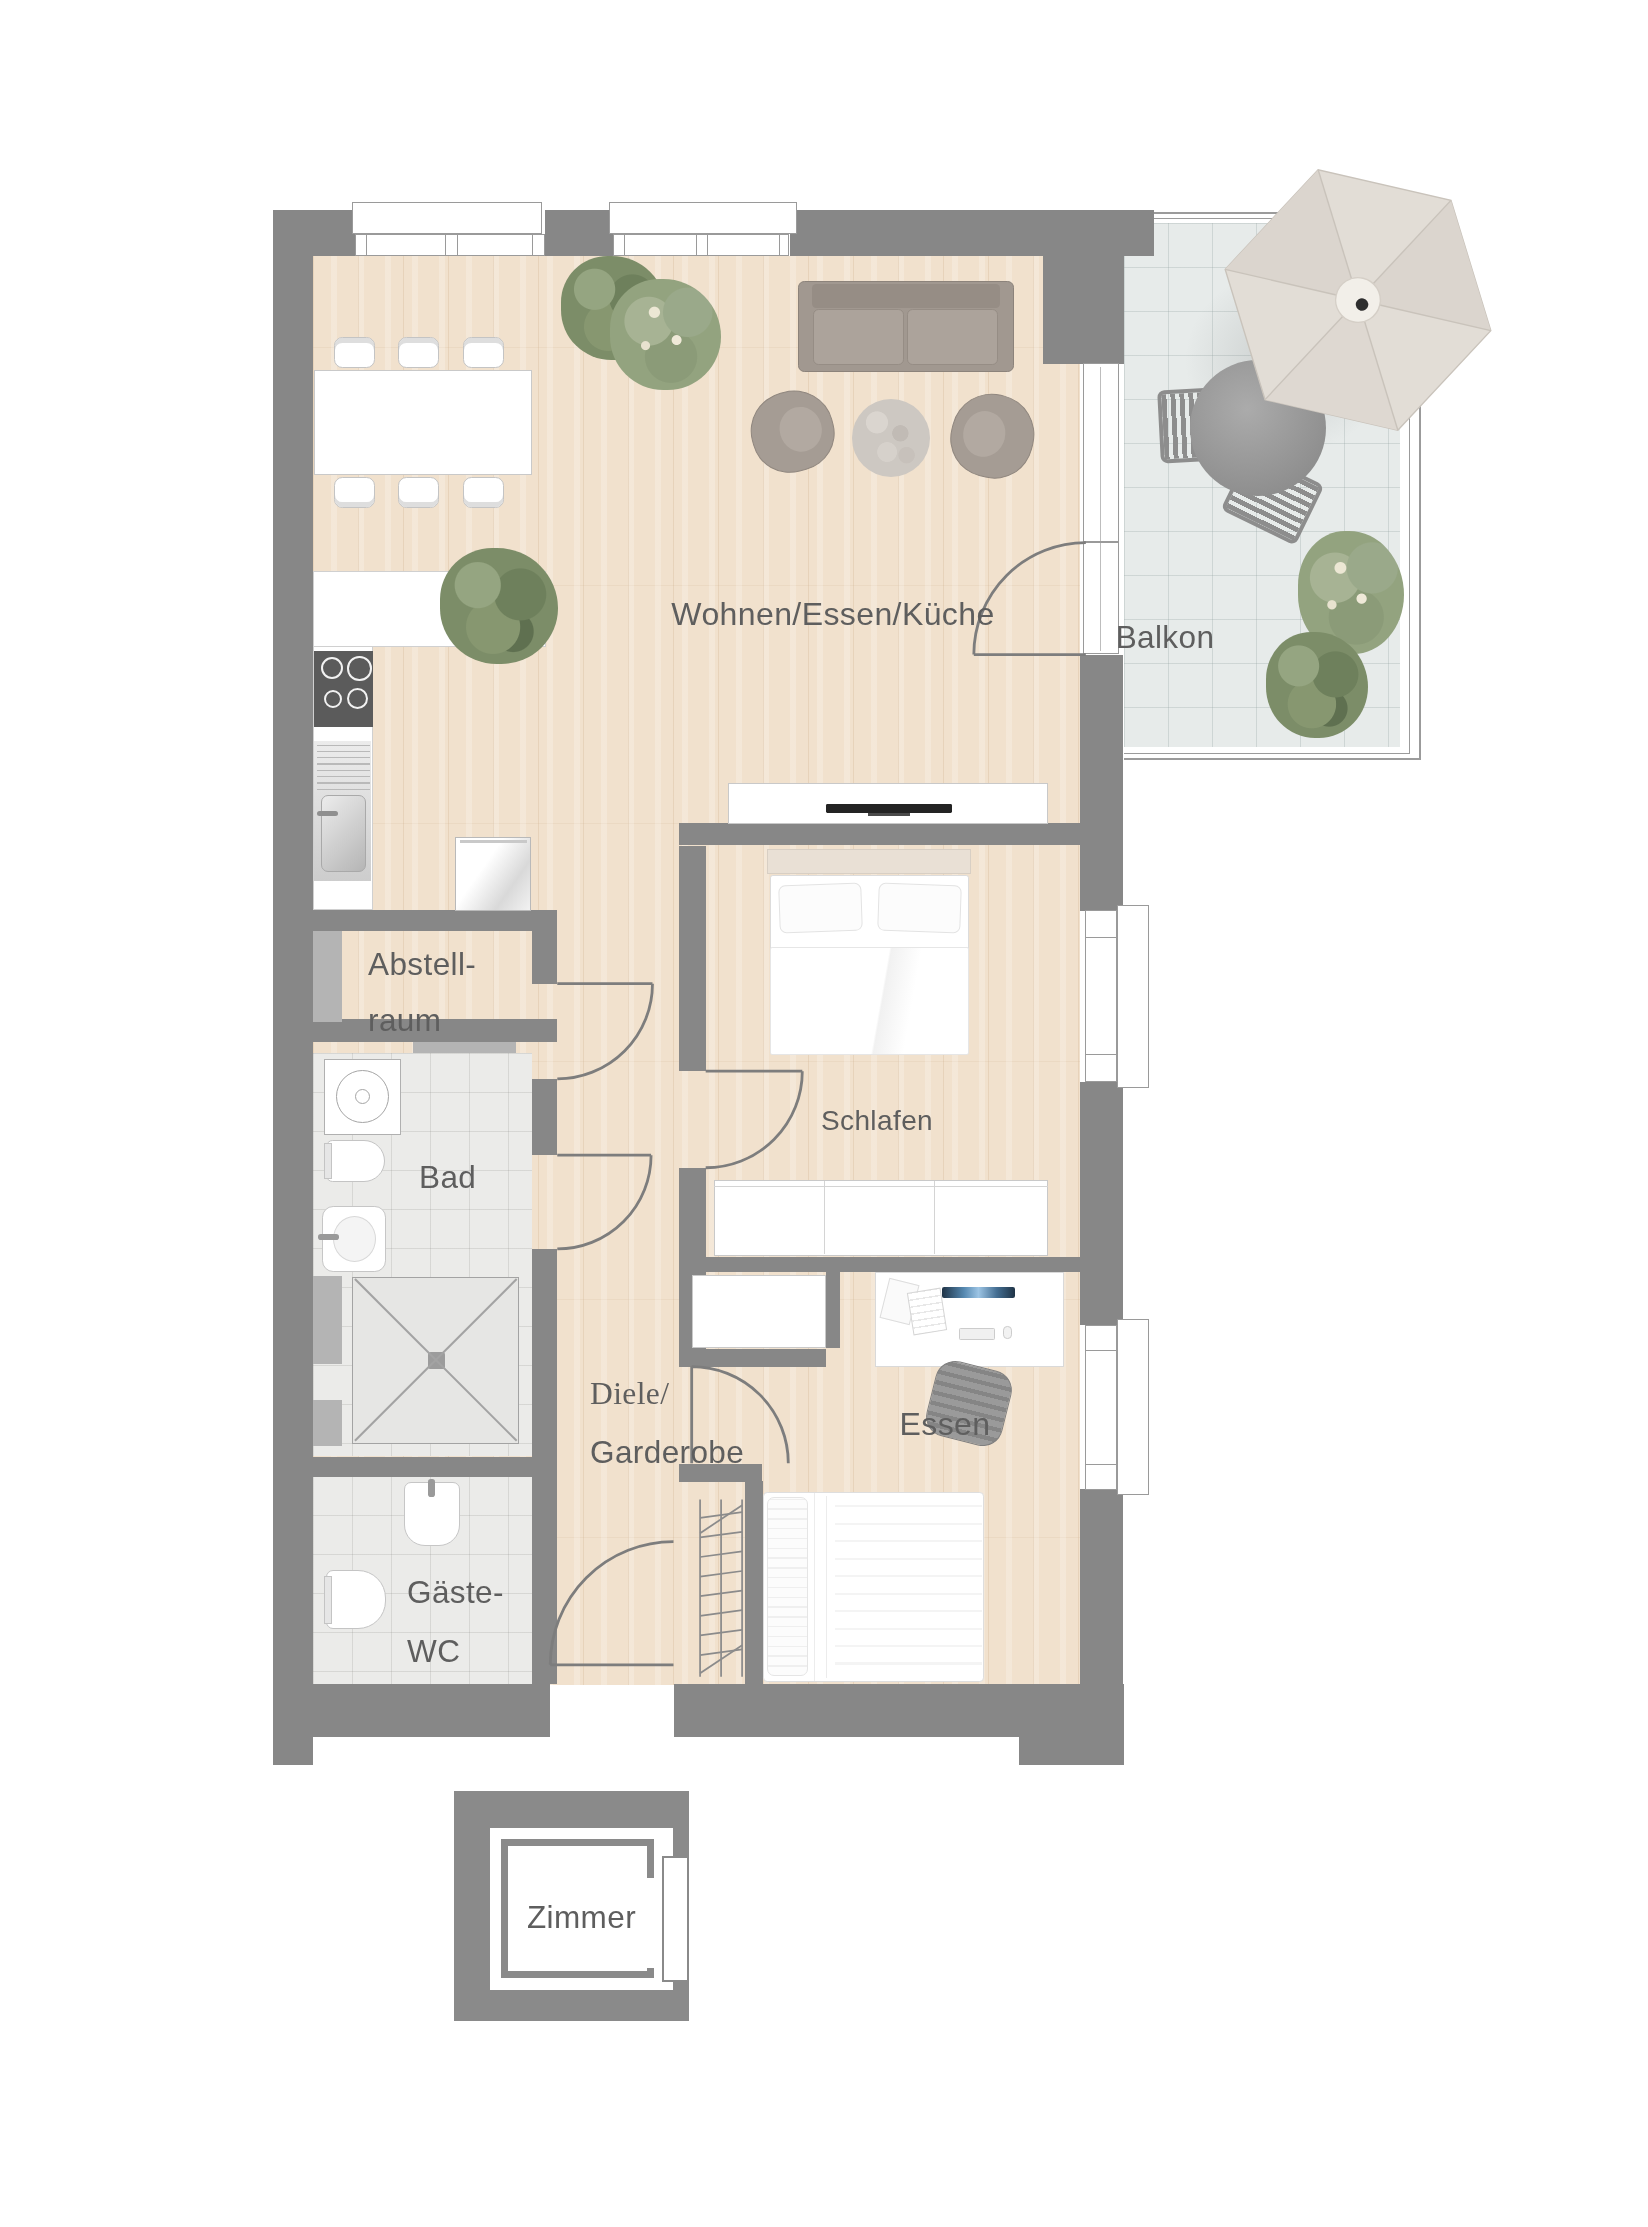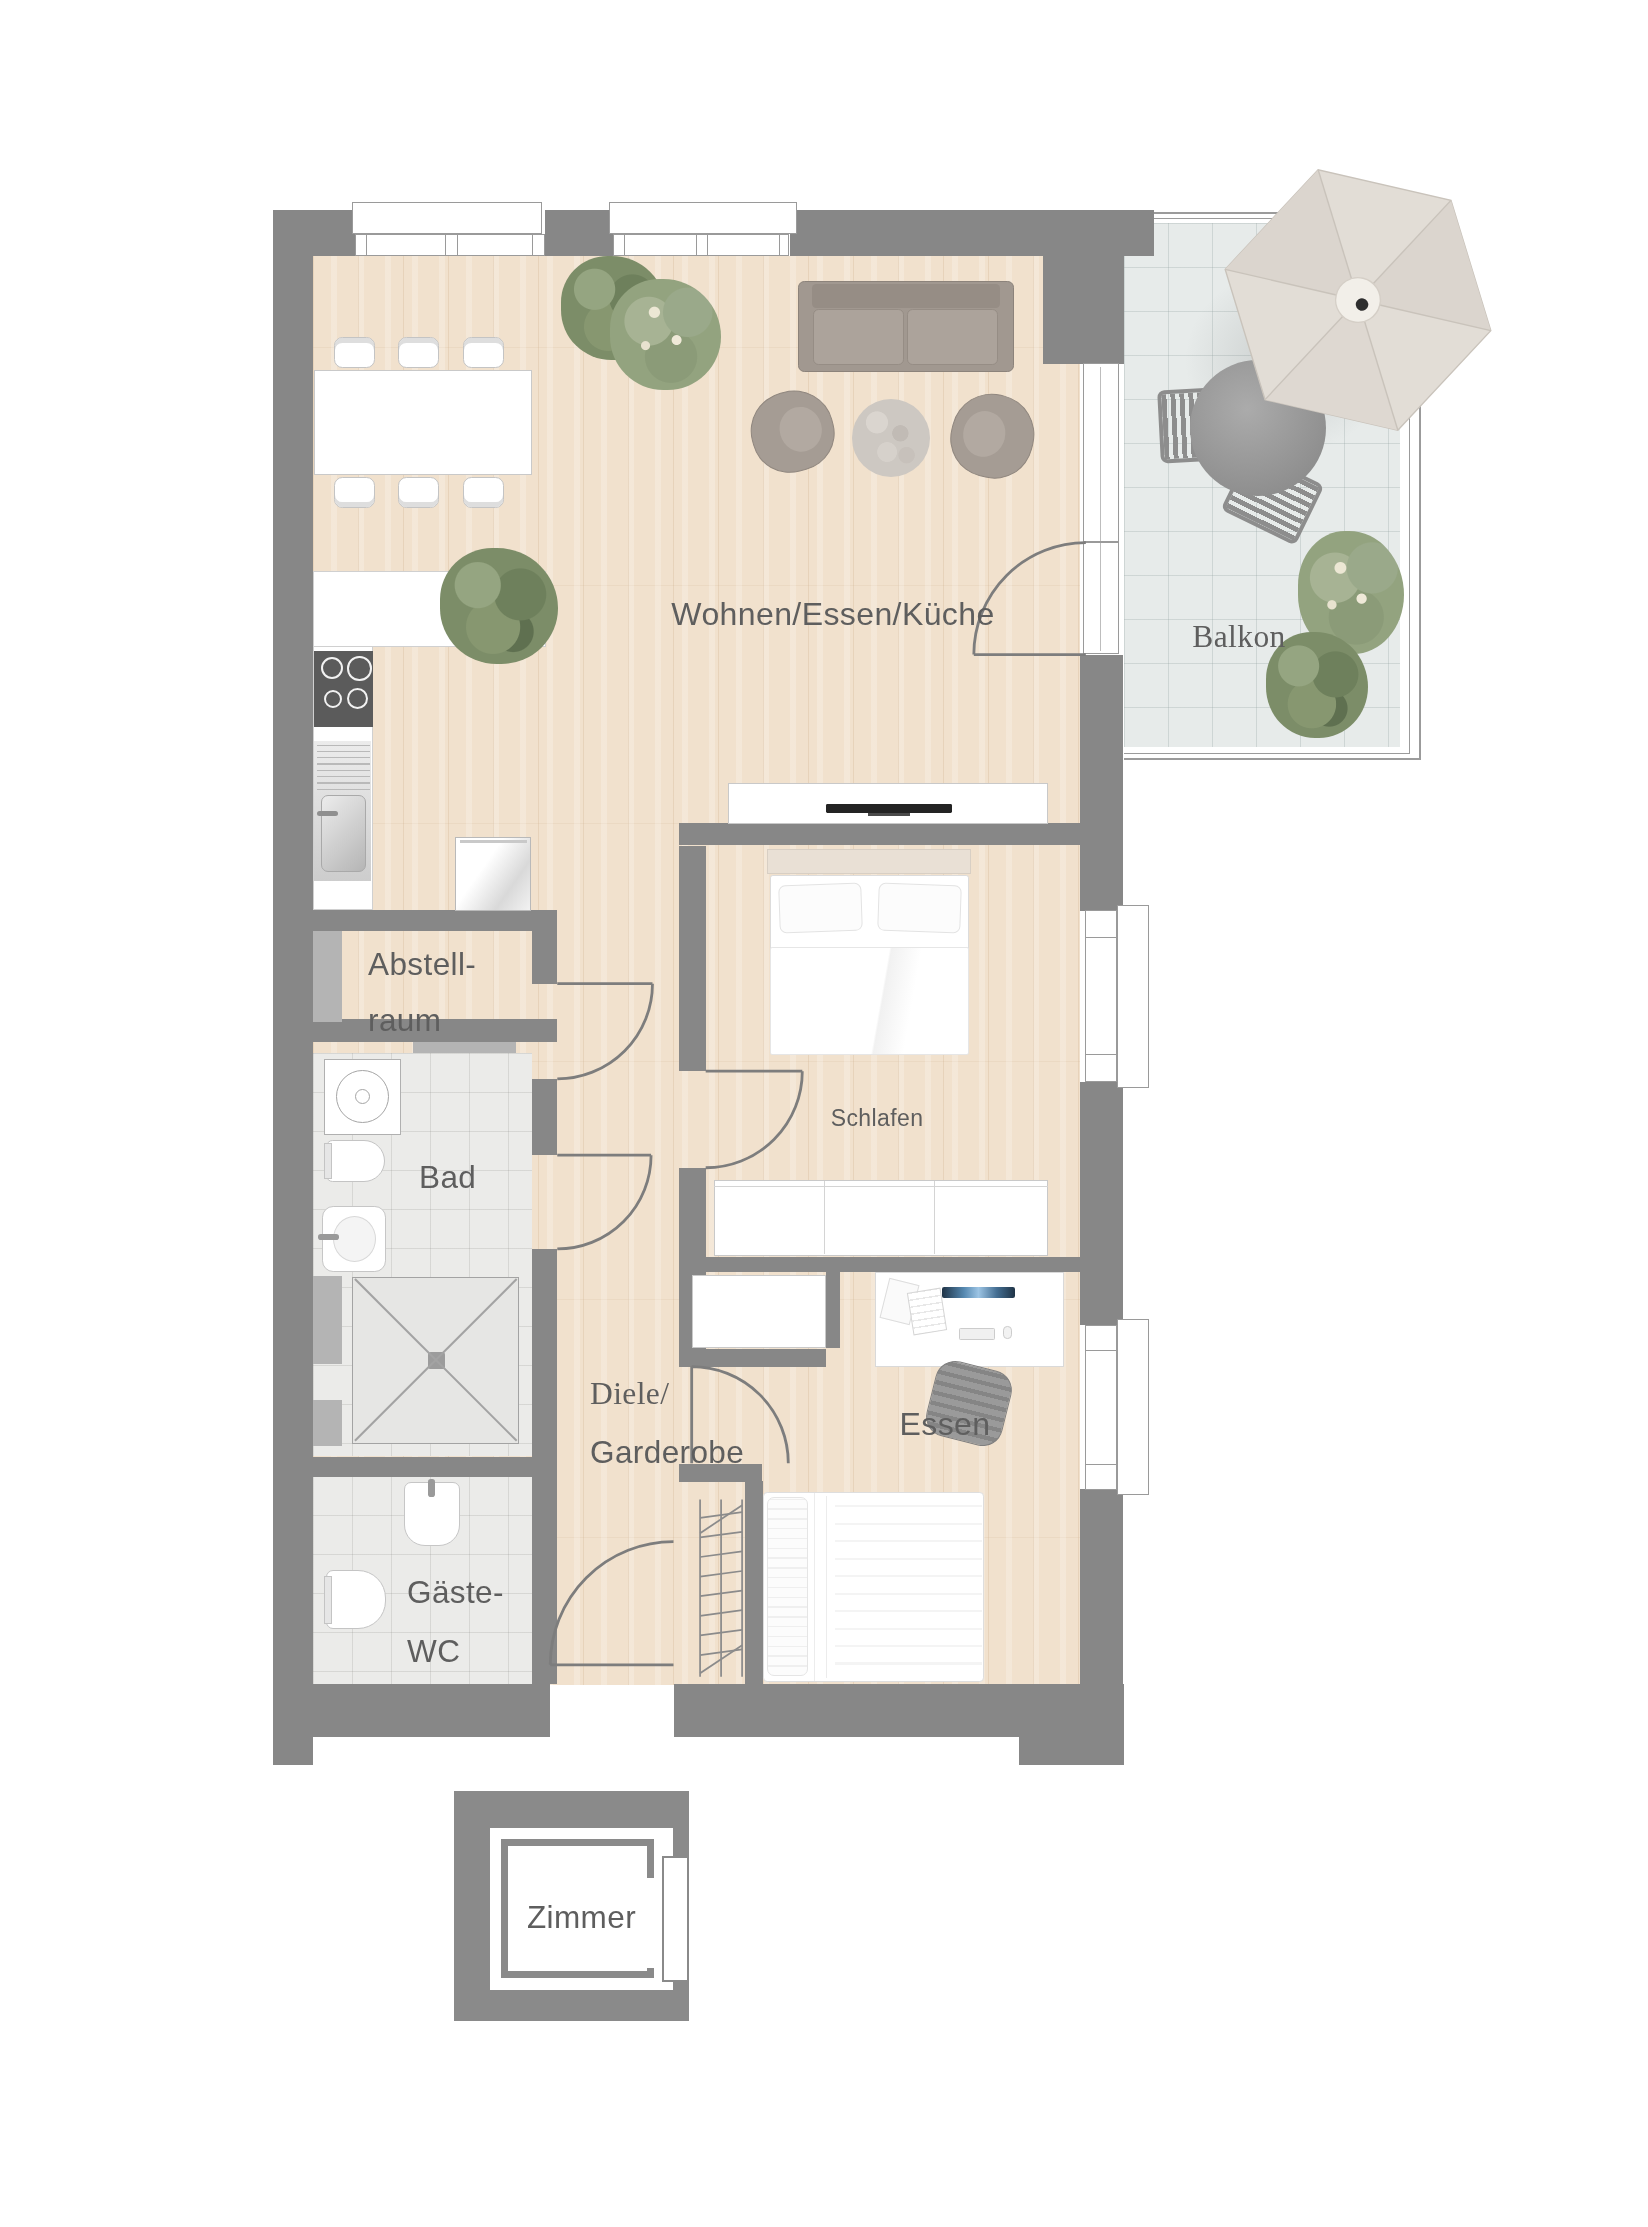--- a/index.html
+++ b/index.html
@@ -268,32 +268,32 @@
     </g>
   </svg>
 
   <div class="w" style="left:454px;top:1791px;width:235px;height:230px;background:#8a8a8a;"></div>
   <div class="abs" style="left:490px;top:1828px;width:183px;height:162px;background:#fff;"></div>
   <div class="abs" style="left:501px;top:1839px;width:153px;height:139px;border:7.7px solid #8a8a8a;box-sizing:border-box;"></div>
   <div class="abs" style="left:643px;top:1878px;width:14px;height:90px;background:#fff;"></div>
   <div class="abs" style="left:662px;top:1856px;width:27px;height:126px;background:#fff;border:2.1px solid #8a8a8a;box-sizing:border-box;"></div>
 
   <div class="lbl ctr" style="left:623px;top:596px;width:420px;font-size:32px;">Wohnen/Essen/Küche</div>
-  <div class="lbl ctr" style="left:1134px;top:619px;width:210px;font-family:Liberation Serif, serif;">Balkon</div>
+  <div class="lbl ctr" style="left:1060px;top:619px;width:210px;">Balkon</div>
   <div class="lbl" style="left:368px;top:936px;line-height:56px;">
     <span style="display:block;">Abstell-</span>
     <span style="display:block;">raum</span>
   </div>
   <div class="lbl" style="left:419px;top:1159px;">Bad</div>
   <div class="lbl" style="left:590px;top:1364px;line-height:59px;">
     <span style="display:block;font-family:Liberation Serif, serif;">Diele/</span>
     <span style="display:block;">Garderobe</span>
   </div>
   <div class="lbl" style="left:407px;top:1563px;line-height:59px;">
     <span style="display:block;">Gäste-</span>
     <span style="display:block;">WC</span>
   </div>
-  <div class="lbl ctr" style="left:772px;top:1105px;width:210px;font-size:23px;">Schlafen</div>
+  <div class="lbl ctr" style="left:772px;top:1105px;width:210px;font-size:28px;">Schlafen</div>
   <div class="lbl ctr" style="left:840px;top:1406px;width:210px;font-size:32px;">Essen</div>
   <div class="lbl ctr" style="left:494px;top:1899px;width:175px;">Zimmer</div>
 
 </div>
 
 
 </body></html>

